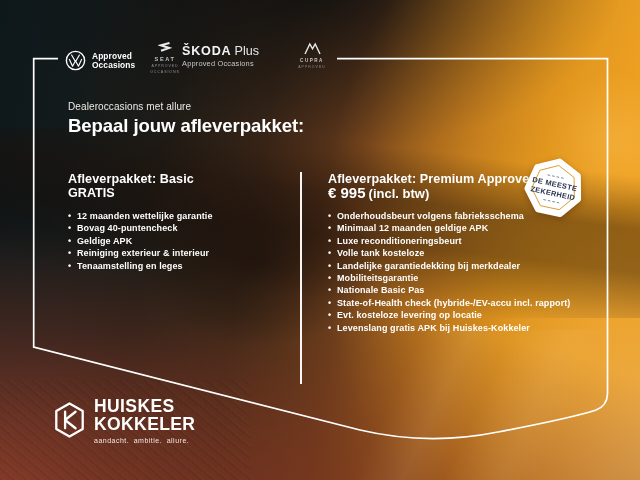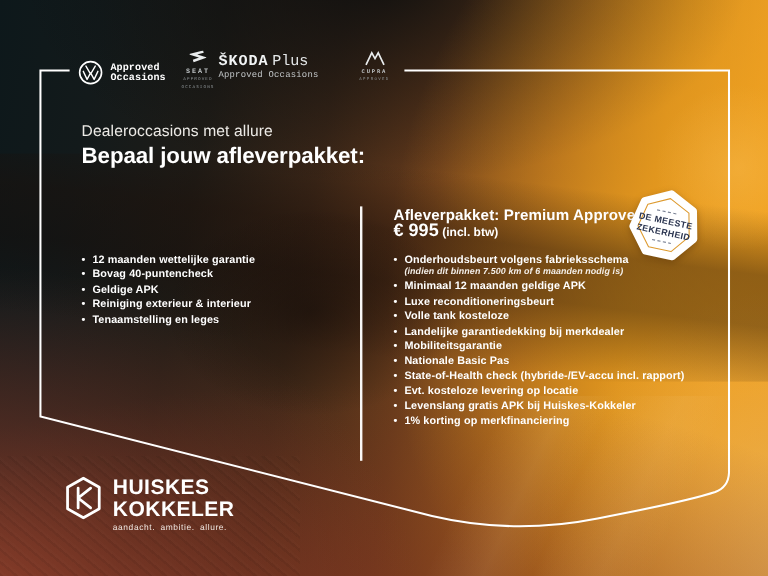--- a/index.html
+++ b/index.html
@@ -21,62 +21,62 @@
     background:linear-gradient(7deg, rgba(22,12,8,0) 22%, rgba(22,12,8,.42) 46%, rgba(28,15,9,.45) 62%, rgba(22,12,8,0) 82%);}
   .flare{left:545px;top:70px;width:140px;height:140px;border-radius:50%;
     background:radial-gradient(circle, rgba(255,205,110,.28), rgba(255,205,110,0) 70%);}
   .streaks{left:300px;top:330px;width:340px;height:150px;opacity:.5;
     background:linear-gradient(115deg, rgba(255,230,190,0) 30%, rgba(255,230,190,.18) 42%, rgba(255,230,190,0) 52%, rgba(255,225,180,.14) 66%, rgba(255,225,180,0) 76%);}
   .seat-texture{left:0;top:380px;width:250px;height:100px;opacity:.35;
     background:repeating-linear-gradient(40deg, rgba(0,0,0,.16) 0 2px, rgba(255,255,255,.03) 2px 4px, rgba(0,0,0,0) 4px 8px);}
   svg.frame{position:absolute;left:0;top:0;z-index:4;}
 
   
-  .brandbar{position:absolute;left:0;top:0;width:640px;height:90px;z-index:6;color:#fff;font-family:Liberation Mono, monospace;}
+  .brandbar{position:absolute;left:0;top:0;width:640px;height:90px;z-index:6;color:#fff;}
   .logo-vw{position:absolute;left:65px;top:50px;display:flex;align-items:center;gap:6px;}
   .vw-lines{font-size:8.4px;font-weight:bold;line-height:8.9px;letter-spacing:.1px;}
   .logo-seat{position:absolute;left:147px;top:42px;width:36px;text-align:center;}
   .seat-word{font-size:5.6px;font-weight:bold;letter-spacing:1.6px;color:#bcc1c3;margin-top:2px;}
   .seat-sub{font-size:3.6px;letter-spacing:.9px;color:#8d9396;line-height:4.6px;margin-top:1.5px;}
   .logo-skoda{position:absolute;left:182px;top:45px;}
   .skoda-main{font-size:12.6px;line-height:13px;color:#f2f4f5;}
   .skoda-brand{font-weight:bold;letter-spacing:.8px;}
   .skoda-suffix{font-weight:400;color:#e4e7e8;margin-left:3px;}
   .skoda-sub{font-size:7.4px;color:#c4c8ca;letter-spacing:.2px;margin-top:1px;}
   .logo-cupra{position:absolute;left:298px;top:42px;width:28px;text-align:center;}
   .cupra-word{font-size:4.6px;font-weight:bold;letter-spacing:1.5px;color:#c2c6c8;margin-top:3px;}
   .cupra-sub{font-size:3.4px;letter-spacing:1.1px;color:#8d9396;margin-top:1.5px;}
 
   
   .heading{position:absolute;left:68px;top:101px;z-index:6;color:#fff;}
-  .heading .sub{font-size:13px;color:#eceae6;letter-spacing:.1px;}
+  .heading .sub{font-size:10px;color:#eceae6;letter-spacing:.1px;}
   .heading .main{font-size:18.6px;font-weight:bold;margin-top:3px;letter-spacing:-.1px;}
 
   
   .col{position:absolute;z-index:6;color:#fff;}
   .col-basic{left:68px;top:172px;width:225px;}
   .col-premium{left:328px;top:172px;width:262px;}
   .col-title{font-size:12.6px;font-weight:bold;line-height:14px;letter-spacing:.1px;}
   .price-line{font-size:12.6px;font-weight:bold;line-height:14px;}
   .price-big{font-size:15px;font-weight:bold;}
-  .price-note{font-size:10px;font-weight:bold;margin-left:3px;}
+  .price-note{font-size:13px;font-weight:bold;margin-left:3px;}
   ul.benefits{list-style:none;margin:0;padding:0;position:absolute;z-index:6;color:#fff;}
   .list-basic{left:68px;top:210px;}
   .list-premium{left:328px;top:210px;}
   ul.benefits li{font-size:9px;font-weight:bold;line-height:12.4px;letter-spacing:.1px;white-space:nowrap;}
   ul.benefits .blt{display:inline-block;width:9px;}
   ul.benefits .note{font-size:7.4px;font-style:italic;line-height:9.5px;margin:-1px 0 1.5px 9px;font-weight:bold;color:#f4efe9;}
   .divider{position:absolute;left:300px;top:172px;width:1.5px;height:212px;background:rgba(255,255,255,.96);z-index:5;}
 
   
   .badge{position:absolute;left:519px;top:156px;width:70px;height:66px;z-index:7;
     filter:drop-shadow(0 2px 3px rgba(70,35,0,.35));}
 
   
-  .footer{position:absolute;left:53px;top:397px;z-index:6;color:#fff;display:flex;gap:8px;}
+  .footer{position:absolute;left:53px;top:397px;z-index:6;color:#fff;display:flex;gap:8px;align-items:center;}
   .fname{font-size:17.5px;font-weight:bold;line-height:15.8px;letter-spacing:.4px;margin-top:2px;}
   .tagline{font-size:7px;color:#f0e7e1;letter-spacing:.5px;margin-top:4px;word-spacing:2px;}
 </style>
 </head>
 <body>
 
 <div class="scene">
 
   <div class="overlay dash-shadow"></div>
   <div class="overlay wheel-shadow"></div>
@@ -123,48 +123,51 @@
       <div class="cupra-word">CUPRA</div>
       <div class="cupra-sub">APPROVED</div>
     </div>
   </div>
 
   <div class="heading">
     <div class="sub">Dealeroccasions met allure</div>
     <div class="main">Bepaal jouw afleverpakket:</div>
   </div>
 
+  <div class="col col-basic">
+    <div class="col-title">Afleverpakket: Basic</div>
+    <div class="price-line">GRATIS</div>
+  </div>
   <ul class="benefits list-basic" id="list-basic">
       <li><span class="blt">•</span><span class="btxt">12 maanden wettelijke garantie</span></li>
       <li><span class="blt">•</span><span class="btxt">Bovag 40-puntencheck</span></li>
       <li><span class="blt">•</span><span class="btxt">Geldige APK</span></li>
       <li><span class="blt">•</span><span class="btxt">Reiniging exterieur &amp; interieur</span></li>
       <li><span class="blt">•</span><span class="btxt">Tenaamstelling en leges</span></li>
     </ul>
 
   <div class="divider"></div>
 
   <div class="col col-premium">
     <div class="col-title">Afleverpakket: Premium Approved</div>
     <div class="price-line">
       <span class="price-big">€ 995</span><span class="price-note">(incl. btw)</span>
     </div>
   </div>
   <ul class="benefits list-premium" id="list-premium">
-      <li><span class="blt">•</span><span class="btxt">Onderhoudsbeurt volgens fabrieksschema</span><div class="note">(indien dit binnen 7.500 km of 6 maanden nodig is)</div></li>
+      <li><span class="blt">•</span><span class="btxt">Onderhoudsbeurt volgens fabrieksschema</span></li>
       <li><span class="blt">•</span><span class="btxt">Minimaal 12 maanden geldige APK</span></li>
       <li><span class="blt">•</span><span class="btxt">Luxe reconditioneringsbeurt</span></li>
       <li><span class="blt">•</span><span class="btxt">Volle tank kosteloze</span></li>
       <li><span class="blt">•</span><span class="btxt">Landelijke garantiedekking bij merkdealer</span></li>
       <li><span class="blt">•</span><span class="btxt">Mobiliteitsgarantie</span></li>
       <li><span class="blt">•</span><span class="btxt">Nationale Basic Pas</span></li>
       <li><span class="blt">•</span><span class="btxt">State-of-Health check (hybride-/EV-accu incl. rapport)</span></li>
       <li><span class="blt">•</span><span class="btxt">Evt. kosteloze levering op locatie</span></li>
       <li><span class="blt">•</span><span class="btxt">Levenslang gratis APK bij Huiskes-Kokkeler</span></li>
-      <li><span class="blt">•</span><span class="btxt">1% korting op merkfinanciering</span></li>
     </ul>
 
   <div class="badge">
     <svg width="70" height="66" viewBox="0 0 70 66">
       <g transform="rotate(12 35 32)">
         <polygon points="35,5 55.8,15.2 60.9,38 46.4,56.1 23.6,56.1 9.1,38 14.2,15.2" fill="#ffffff" stroke="#ffffff" stroke-width="6" stroke-linejoin="round"></polygon>
         <polygon points="35,9 52.5,17.6 56.8,36.8 44.6,52.1 25.4,52.1 13.2,36.8 17.5,17.6" fill="none" stroke="#dd9a2e" stroke-width="0.9" stroke-linejoin="round"></polygon>
         <line x1="26" y1="20.5" x2="44" y2="20.5" stroke="#7a8294" stroke-width="0.9" stroke-dasharray="2.6 2"></line>
         <text x="35" y="30.5" text-anchor="middle" font-family="Liberation Sans, sans-serif" font-size="7.4" font-weight="bold" letter-spacing="0.3" fill="#2b3550">DE MEESTE</text>
         <text x="35" y="40" text-anchor="middle" font-family="Liberation Sans, sans-serif" font-size="7.4" font-weight="bold" letter-spacing="0.3" fill="#2b3550">ZEKERHEID</text>

